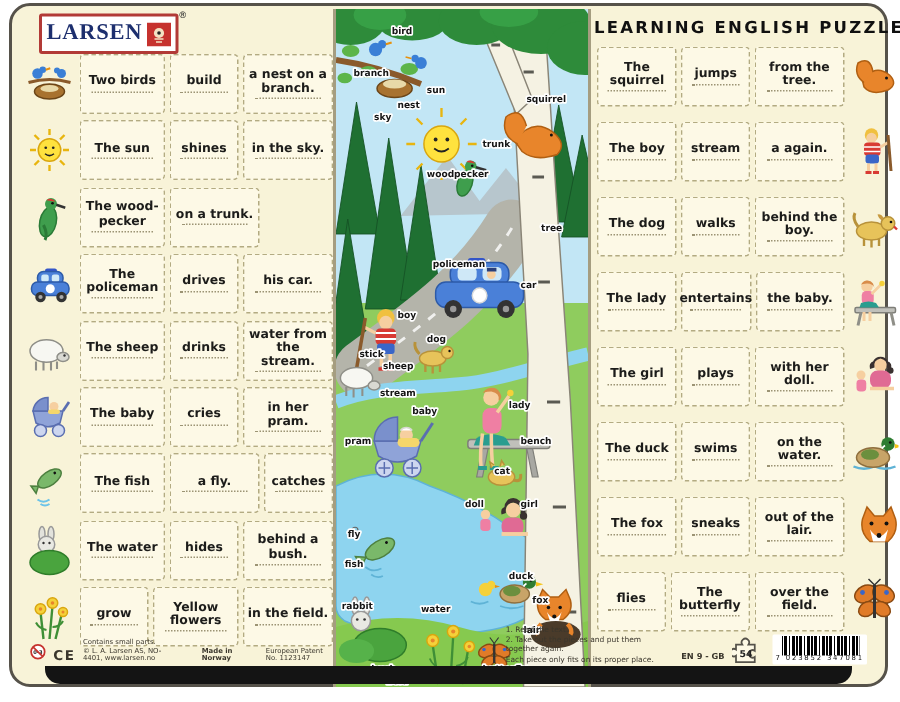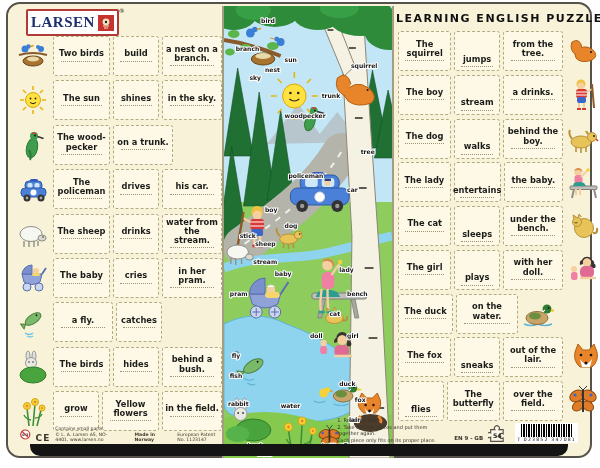--- a/index.html
+++ b/index.html
@@ -20,21 +20,21 @@
   #rows-left{left:8px;top:31px;width:206px;bottom:24px;}
   #rows-right{left:390px;width:202px;top:26px;bottom:34px;}
   .row{display:flex;align-items:center;gap:3px;height:42px;}
   .row-icon{width:34px;flex:0 0 34px;display:flex;justify-content:center;align-items:center;}
   .piece{background:#fdf9e6;border:1px dashed #b3ab82;border-radius:3px;box-sizing:border-box;
         height:40px;display:flex;flex-direction:column;align-items:center;justify-content:center;
         text-align:center;font-weight:bold;font-size:8.3px;line-height:1.12;color:#1c1c1a;
         padding:2px 2px 3px;}
   .piece::after{content:"";display:block;width:82%;border-bottom:1px dotted #9c9474;margin-top:2px;}
   .p1{width:57px;} .p2{width:46px;} .p3{width:60px;}
-  #rows-right .p1{width:55px;} #rows-right .p2{width:47px;justify-content:flex-end;} #rows-right .p3{width:62px;}
+  #rows-right .p1{width:55px;} #rows-right .p2{width:47px;} #rows-right .p3{width:62px;}
   
   .title{position:absolute;left:388px;top:8px;width:204px;text-align:center;font-weight:bold;
         font-size:11px;letter-spacing:1.5px;color:#101010;white-space:nowrap;}
   
   #scene{position:absolute;left:214px;top:2px;width:172px;height:452px;
         border-left:2px solid #a59d80;border-right:2px solid #a59d80;box-sizing:border-box;overflow:hidden;}
   #scene svg{display:block;width:100%;height:100%;}
   .slbl{font:bold 6.2px "DejaVu Sans",sans-serif;fill:#161616;paint-order:stroke;stroke:#ffffff;
         stroke-width:2.2px;stroke-linejoin:round;}
   
@@ -208,41 +208,44 @@
         <div class="row-icon">
           <svg width="32" height="34" viewBox="0 0 32 34">
               <g transform="rotate(-35 16 14)">
                 <ellipse cx="16" cy="14" rx="9" ry="4.5" fill="#7ab86a" stroke="#4e8040"></ellipse>
                 <path d="M7,14 l-4,-3 v6 Z" fill="#7ab86a" stroke="#4e8040"></path>
                 <circle cx="21" cy="13" r="0.9" fill="#111"></circle>
               </g>
               <path d="M8,28 q4,3 8,0 M10,31 q3,2 6,0" stroke="#6cc3e8" stroke-width="1.4" fill="none"></path>
             </svg>
         </div>
+        <div class="piece p1">
+            <span>The fish</span>
+          </div>
         <div class="piece p3">
             <span>a fly.</span>
           </div>
         <div class="piece p2">
             <span>catches</span>
           </div>
       </div>
 
       <div class="row">
         <div class="row-icon">
           <svg width="32" height="34" viewBox="0 0 32 34">
               <ellipse cx="11" cy="6" rx="2" ry="5" fill="#e2e2dc" stroke="#999"></ellipse>
               <ellipse cx="17" cy="6" rx="2" ry="5" fill="#e2e2dc" stroke="#999"></ellipse>
               <circle cx="14" cy="13" r="5.5" fill="#e9e9e3" stroke="#999"></circle>
               <circle cx="12" cy="12" r="0.8" fill="#333"></circle>
               <circle cx="16" cy="12" r="0.8" fill="#333"></circle>
               <ellipse cx="16" cy="25" rx="13" ry="8" fill="#4aa43e" stroke="#2f7d2a"></ellipse>
             </svg>
         </div>
         <div class="piece p1">
-            <span>The birds</span>
+            <span>The water</span>
           </div>
         <div class="piece p2">
             <span>hides</span>
           </div>
         <div class="piece p3">
             <span>behind a bush.</span>
           </div>
       </div>
 
       <div class="row">
@@ -533,21 +536,21 @@
       </div>
 
       <div class="row">
         <div class="piece p1">
             <span>The boy</span>
           </div>
         <div class="piece p2">
             <span>stream</span>
           </div>
         <div class="piece p3">
-            <span>a drinks.</span>
+            <span>a again.</span>
           </div>
         <div class="row-icon">
           <svg width="32" height="34" viewBox="0 0 32 34">
               <circle cx="14" cy="6" r="4.5" fill="#f0c040"></circle>
               <circle cx="14" cy="8" r="3.5" fill="#f6cfa0"></circle>
               <rect x="9" y="11" width="11" height="9" rx="2.5" fill="#d83a33"></rect>
               <path d="M9,14 h11 M9,17 h11" stroke="#fff" stroke-width="1"></path>
               <rect x="10" y="19" width="9" height="6" rx="2" fill="#3a66c8"></rect>
               <path d="M12,25 v6 M17,25 v6" stroke="#f6cfa0" stroke-width="2"></path>
               <path d="M10,31 h4 M15,31 h4" stroke="#d83a33" stroke-width="2"></path>
@@ -598,40 +601,20 @@
               <path d="M7,6 a4.5,4.5 0 0 1 8,-1 l1,3 q-1,-3 -5,-3 q-3,0 -4,1 Z" fill="#d88c4a"></path>
               <rect x="7.5" y="10" width="8" height="9" rx="3" fill="#ef7fa3"></rect>
               <path d="M7,18 q5,-2 10,0 l2,3 h-13 Z" fill="#2a9d8f"></path>
               <path d="M14,12 l6,-6" stroke="#f6cfa0" stroke-width="1.8"></path>
               <circle cx="21" cy="5" r="1.8" fill="#f5d13a"></circle>
               <path d="M9,24 v6 M13,24 v6" stroke="#f6cfa0" stroke-width="2"></path>
             </svg>
         </div>
       </div>
 
-      <div class="row">
-        <div class="piece p1">
-            <span>The cat</span>
-          </div>
-        <div class="piece p2">
-            <span>sleeps</span>
-          </div>
-        <div class="piece p3">
-            <span>under the bench.</span>
-          </div>
-        <div class="row-icon">
-          <svg width="32" height="34" viewBox="0 0 32 34">
-              <circle cx="17" cy="19" r="9.5" fill="#e7c35a" stroke="#b8923a"></circle>
-              <circle cx="10" cy="13" r="4.5" fill="#e7c35a" stroke="#b8923a"></circle>
-              <path d="M7,10 l-1,-4 l3.5,2 M11,9 l1,-4 l2.5,3" fill="#e7c35a" stroke="#b8923a" stroke-width="1"></path>
-              <path d="M7.5,13.5 q1.5,1 3,0" stroke="#5a4a20" stroke-width="1" fill="none"></path>
-              <path d="M26,24 q5,1 4,-5" stroke="#b8923a" stroke-width="2.2" fill="none"></path>
-            </svg>
-        </div>
-      </div>
 
       <div class="row">
         <div class="piece p1">
             <span>The girl</span>
           </div>
         <div class="piece p2">
             <span>plays</span>
           </div>
         <div class="piece p3">
             <span>with her doll.</span>
@@ -645,20 +628,23 @@
               <path d="M13,25 h16" stroke="#f6cfa0" stroke-width="2.4"></path>
               <circle cx="7" cy="16" r="3" fill="#f6cfa0"></circle>
               <rect x="4" y="19" width="6.5" height="8" rx="2.5" fill="#ef7fa3"></rect>
             </svg>
         </div>
       </div>
 
       <div class="row">
         <div class="piece p1">
             <span>The duck</span>
+          </div>
+        <div class="piece p2">
+            <span>swims</span>
           </div>
         <div class="piece p3">
             <span>on the water.</span>
           </div>
         <div class="row-icon">
           <svg width="32" height="34" viewBox="0 0 32 34">
               <path d="M2,27 q7,3 14,0 q7,3 14,0" stroke="#5fb3d6" stroke-width="1.6" fill="none"></path>
               <ellipse cx="15" cy="21" rx="11" ry="6.5" fill="#c8a468" stroke="#8f6f3e"></ellipse>
               <ellipse cx="13" cy="19" rx="6" ry="3.5" fill="#6b8f3e"></ellipse>
               <circle cx="25" cy="12" r="4.5" fill="#2e7d32"></circle>

